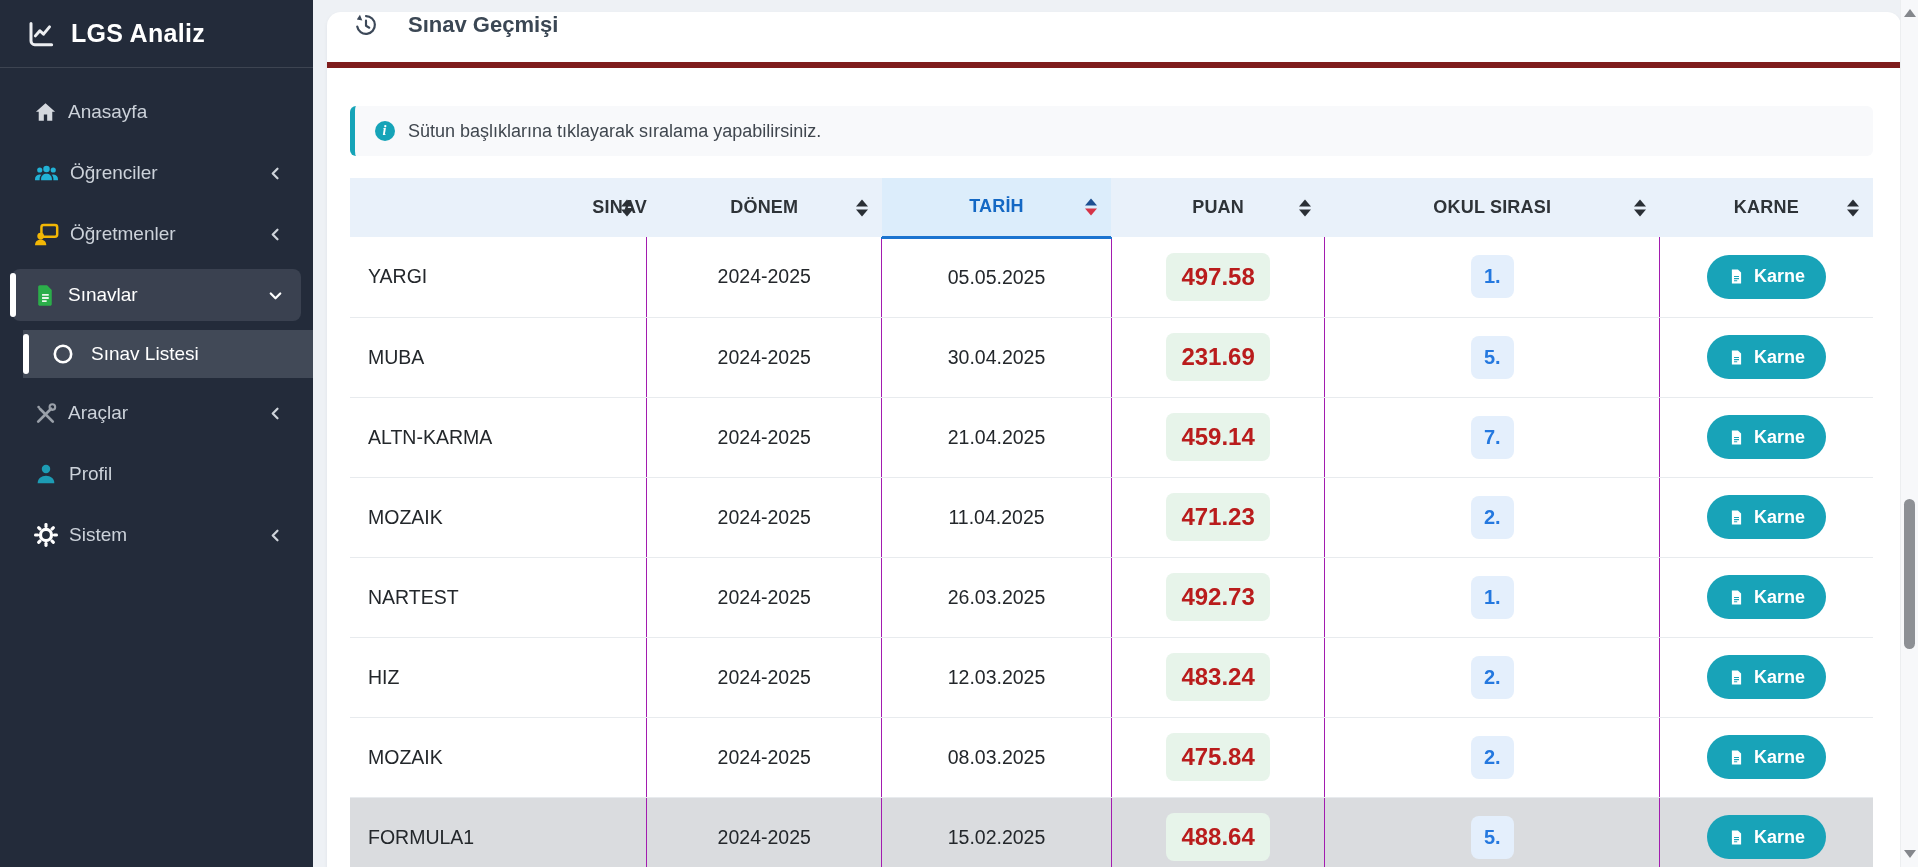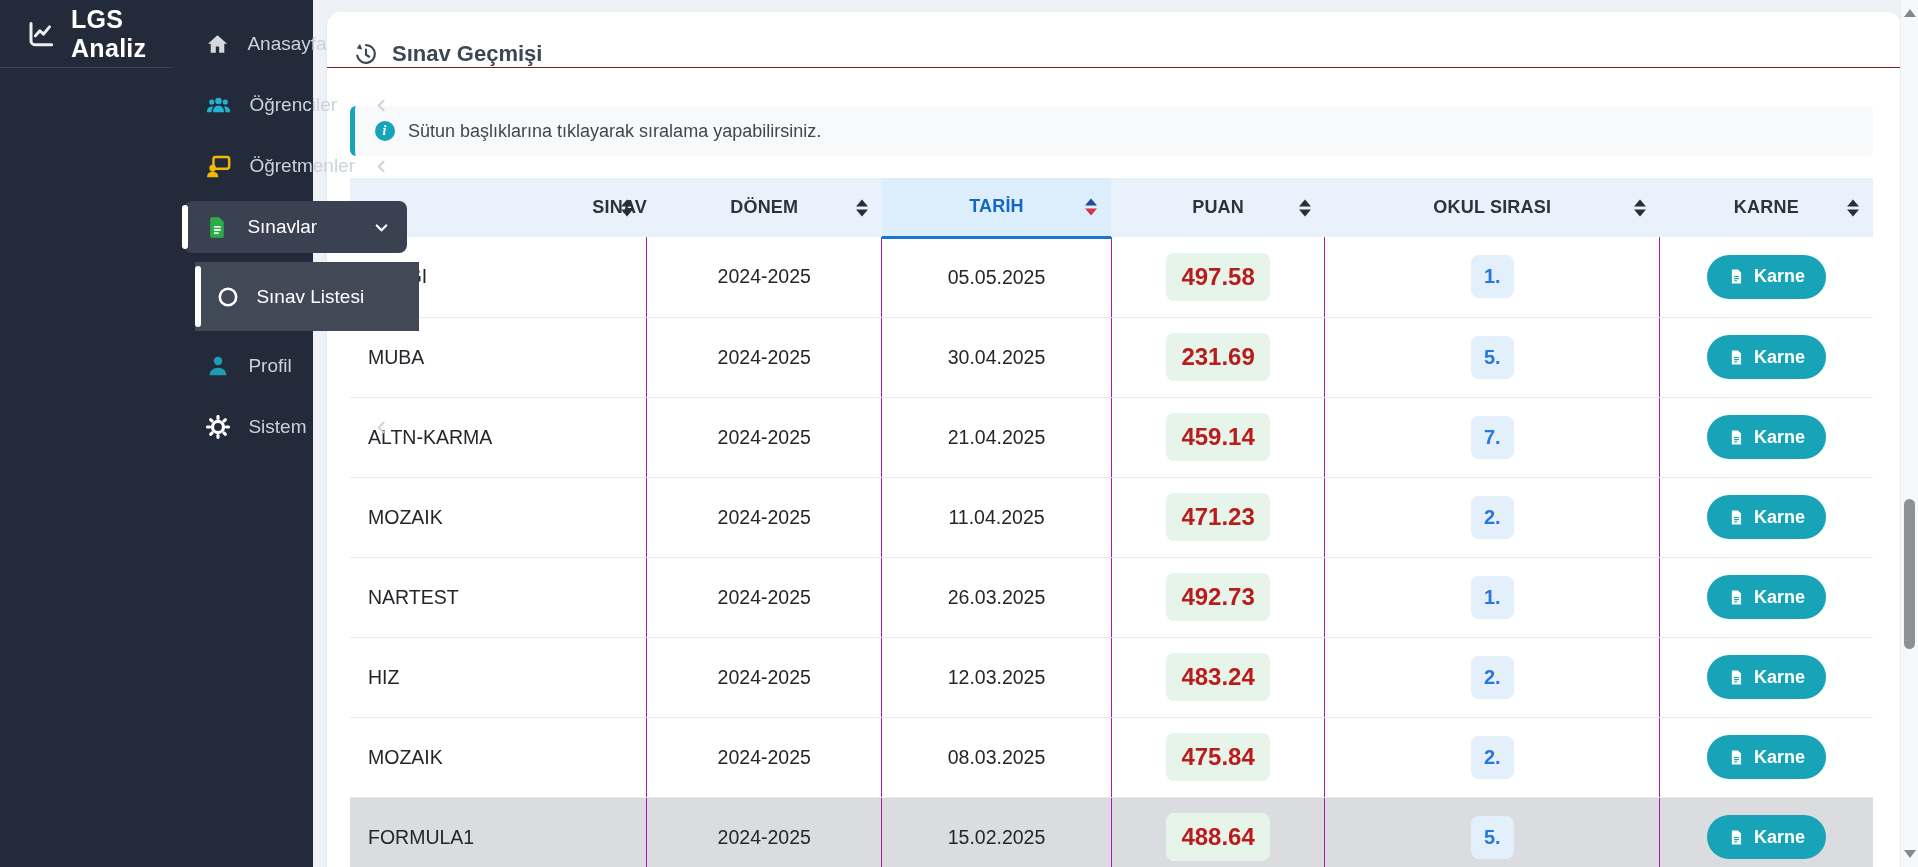--- a/index.html
+++ b/index.html
@@ -1,37 +1,37 @@
 <!DOCTYPE html>
 <html lang="tr"><head>
 <meta charset="utf-8">
 <style>
   *{box-sizing:border-box;margin:0;padding:0}
   html,body{width:1918px;height:867px;overflow:hidden}
   body{display:flex;font-family:"Liberation Sans","DejaVu Sans",sans-serif;background:#eef1f5;position:relative}
   .icon{display:inline-flex;align-items:center;justify-content:center;flex:0 0 auto}
 
   
-  .sidebar{width:313px;flex:0 0 313px;background:#232b3a;color:#ccd2da;display:flex;flex-direction:row;z-index:2}
+  .sidebar{width:313px;flex:0 0 313px;background:#232b3a;color:#ccd2da;display:flex;flex-direction:column;z-index:2}
   .brand{height:68px;display:flex;align-items:center;gap:15px;padding:0 26px;border-bottom:1px solid rgba(255,255,255,.12);cursor:pointer}
   .brand-label{font-size:25px;font-weight:bold;color:#fff;letter-spacing:.3px}
   .nav{padding-top:18px}
-  .nav-item{position:relative;height:52px;margin:0 12px 9px;display:flex;align-items:center;gap:17px;padding:0 16px 0 21px;border-radius:8px;font-size:19px;cursor:pointer;color:#ccd2da}
+  .nav-item{position:relative;height:52px;margin:0 12px 9px;display:flex;align-items:center;gap:10px;padding:0 16px 0 21px;border-radius:8px;font-size:19px;cursor:pointer;color:#ccd2da}
   .nav-item.active{background:#3a4150;color:#fff}
-  .sub-item{position:relative;height:69px;margin:0 0 9px 23px;display:flex;align-items:center;gap:16px;padding-left:21px;font-size:19px;cursor:pointer;color:#c6ccd4}
+  .sub-item{position:relative;height:48px;margin:0 0 9px 23px;display:flex;align-items:center;gap:16px;padding-left:28px;font-size:19px;cursor:pointer;color:#c6ccd4}
   .sub-item.active{background:#414957;color:#fff}
   .active-bar{position:absolute;left:-2px;top:4px;bottom:4px;width:6px;border-radius:4px;background:#fff}
   .sub-item .active-bar{left:0}
   .chev{margin-left:auto;display:inline-flex}
   .nav-item .nav-label,.sub-item .nav-label{white-space:nowrap}
 
   
   .main{flex:1;min-width:0;padding:12px 17px 0 14px}
   .card{background:#fff;border-radius:14px;box-shadow:0 2px 4px rgba(20,30,50,.06);height:1000px;overflow:hidden}
-  .card-header{height:56px;display:flex;align-items:flex-end;gap:13px;padding:0 26px;border-bottom:1px solid #7f1d1d}
+  .card-header{height:56px;display:flex;align-items:flex-start;gap:29px;padding:0 26px;border-bottom:6px solid #7f1d1d}
   .card-title{font-size:22px;font-weight:600;color:#3b4754}
   .card-body{padding:38px 28px 0 23px}
 
   .alert{height:50px;background:#f8f9fb;border-left:5px solid #16a4b8;border-radius:6px;display:flex;align-items:center;gap:13px;padding:0 20px;font-size:18px;color:#40474f;margin-bottom:22px}
   .info-dot{width:20px;height:20px;border-radius:50%;background:#16a4b8;color:#fff;font-weight:bold;font-size:14px;display:inline-flex;align-items:center;justify-content:center;font-family:"Liberation Serif","DejaVu Serif",serif;font-style:italic;padding-right:1px}
 
   
   table.exam-table{width:100%;border-collapse:collapse;table-layout:fixed}
   thead th{background:#e9f1fa;height:59px;font-size:18px;font-weight:bold;color:#2e3338;position:relative;text-align:center;cursor:pointer;letter-spacing:.2px}
   thead th.sorted{background:#dcedfb;color:#1468c4;border-bottom:3px solid #1b74d0}
@@ -134,20 +134,38 @@
           <span class="active-bar"></span>
           <span class="icon">
             <svg width="24" height="24" viewBox="0 0 24 24">
               <circle cx="12" cy="12" r="8.2" fill="none" stroke="#ffffff" stroke-width="2.6"></circle>
             </svg>
           </span>
           <span class="nav-label">Sınav Listesi</span>
         </div>
         <div class="nav-item">
           <span class="icon">
+            <svg width="25" height="25" viewBox="0 0 24 24">
+              <g stroke="#9aa0a9" stroke-width="2.6" stroke-linecap="round" fill="none">
+                <path d="M5 19.8 17.4 7.4"></path>
+                <path d="M6.6 7.4 19 19.8"></path>
+              </g>
+              <circle cx="18.6" cy="5.8" r="2.7" fill="none" stroke="#9aa0a9" stroke-width="2"></circle>
+              <circle cx="5.4" cy="5.8" r="1.3" fill="#9aa0a9"></circle>
+            </svg>
+          </span>
+          <span class="nav-label">Araçlar</span>
+          <span class="chev">
+            <svg width="19" height="19" viewBox="0 0 24 24" fill="none" stroke="#cfd4db" stroke-width="2.8" stroke-linecap="round" stroke-linejoin="round">
+              <polyline points="14.5 6 8.5 12 14.5 18"></polyline>
+            </svg>
+          </span>
+        </div>
+        <div class="nav-item">
+          <span class="icon">
             <svg width="26" height="26" viewBox="0 0 24 24" fill="#1d9cb4">
               <circle cx="12" cy="7.3" r="3.9"></circle>
               <path d="M4.3 20.5c0-4.2 3.4-6.8 7.7-6.8s7.7 2.6 7.7 6.8z"></path>
             </svg>
           </span>
           <span class="nav-label">Profil</span>
         </div>
         <div class="nav-item">
           <span class="icon">
             <svg width="26" height="26" viewBox="0 0 24 24" fill="#ffffff">

